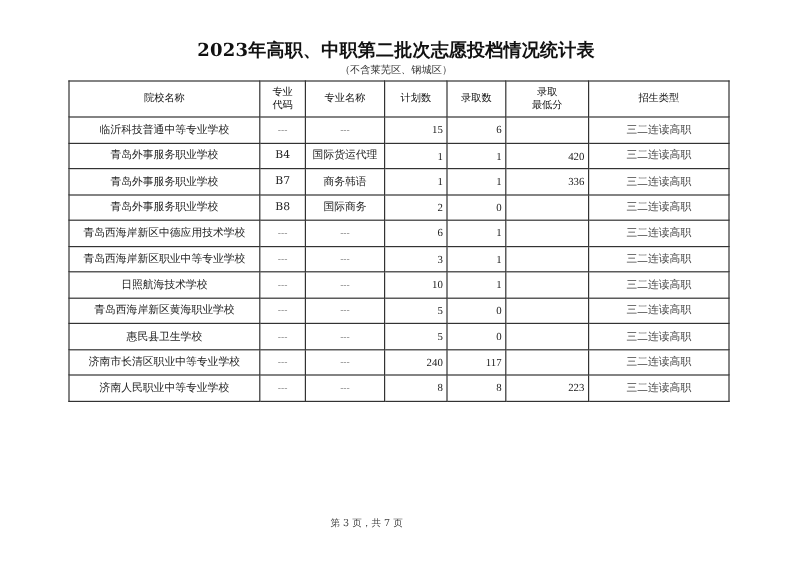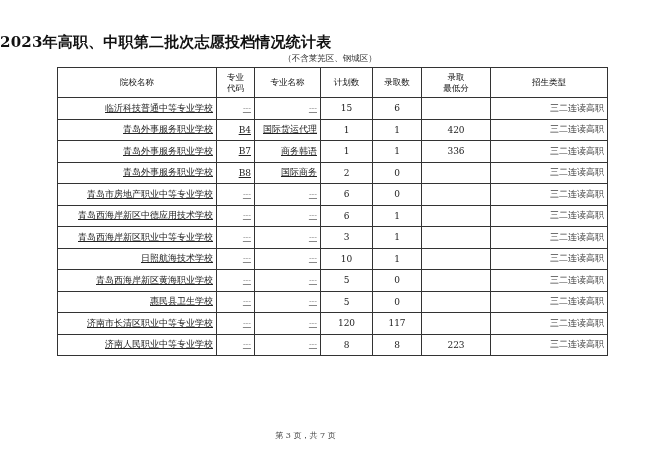--- a/index.html
+++ b/index.html
@@ -1,30 +1,30 @@
 <!DOCTYPE html>
 <html><head>
 <meta charset="utf-8">
 <style>
   html, body { margin: 0; padding: 0; background: #ffffff; }
   body { width: 660px; height: 468px; position: relative; overflow: hidden;
          font-family: "DejaVu Serif", "Liberation Serif", serif; color: #222; }
-  .title { position: absolute; top: 33px; left: 0; width: 660px; 
+  .title { position: absolute; top: 33px; left: 0; width: 660px; text-align: center;
            font-size: 15px; font-weight: bold; color: #111; letter-spacing: 0.2px; }
   .subtitle { position: absolute; top: 53px; left: 0; width: 660px; text-align: center;
               font-size: 8.5px; color: #333; }
   table.main { position: absolute; top: 67px; left: 57px; width: 550px;
                border-collapse: collapse; table-layout: fixed; }
   table.main td, table.main th { border: 1px solid #333; padding: 0 3px; height: 20.5px;
                font-size: 9px; font-weight: normal; overflow: hidden; white-space: nowrap; }
   table.main th { height: 29px; font-size: 8.5px; line-height: 11px; color: #111; }
-  table.main td.l { text-align: right; text-decoration: underline; }
+  table.main td.l { text-align: center; }
   table.main td.dash { color: #888; font-size: 8px; }
-  table.main td.type { text-align: right; color: #444; font-family: Liberation Serif, serif; }
-  table.main td.num { text-align: center; }
+  table.main td.type { text-align: center; color: #444; font-family: Liberation Serif, serif; }
+  table.main td.num { text-align: right; font-family: Liberation Serif, serif; }
   .footer { position: absolute; top: 430px; left: 0; width: 611px; text-align: center;
             font-size: 8px; color: #444; }
 </style>
 </head>
 <body>
 
 <div class="title">2023年高职、中职第二批次志愿投档情况统计表</div>
 <div class="subtitle">（不含莱芜区、钢城区）</div>
 
 <table class="main">
@@ -79,29 +79,20 @@
       <tr>
         <td class="l">青岛外事服务职业学校</td>
         <td class="l">B8</td>
         <td class="l">国际商务</td>
         <td class="num">2</td>
         <td class="num">0</td>
         <td class="num"></td>
         <td class="type">三二连读高职</td>
       </tr>
       <tr>
-        <td class="l">青岛市房地产职业中等专业学校</td>
-        <td class="l dash">---</td>
-        <td class="l dash">---</td>
-        <td class="num">6</td>
-        <td class="num">0</td>
-        <td class="num"></td>
-        <td class="type">三二连读高职</td>
-      </tr>
-      <tr>
         <td class="l">青岛西海岸新区中德应用技术学校</td>
         <td class="l dash">---</td>
         <td class="l dash">---</td>
         <td class="num">6</td>
         <td class="num">1</td>
         <td class="num"></td>
         <td class="type">三二连读高职</td>
       </tr>
       <tr>
         <td class="l">青岛西海岸新区职业中等专业学校</td>
@@ -136,21 +127,21 @@
         <td class="l dash">---</td>
         <td class="num">5</td>
         <td class="num">0</td>
         <td class="num"></td>
         <td class="type">三二连读高职</td>
       </tr>
       <tr>
         <td class="l">济南市长清区职业中等专业学校</td>
         <td class="l dash">---</td>
         <td class="l dash">---</td>
-        <td class="num">120</td>
+        <td class="num">240</td>
         <td class="num">117</td>
         <td class="num"></td>
         <td class="type">三二连读高职</td>
       </tr>
       <tr>
         <td class="l">济南人民职业中等专业学校</td>
         <td class="l dash">---</td>
         <td class="l dash">---</td>
         <td class="num">8</td>
         <td class="num">8</td>

